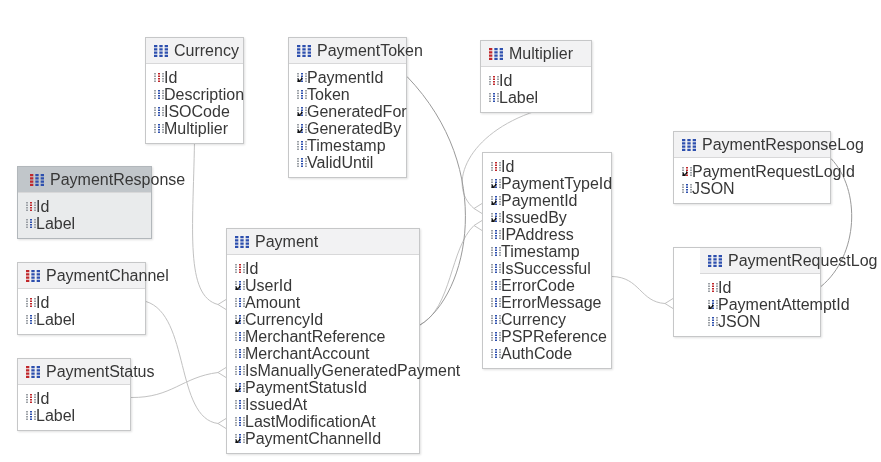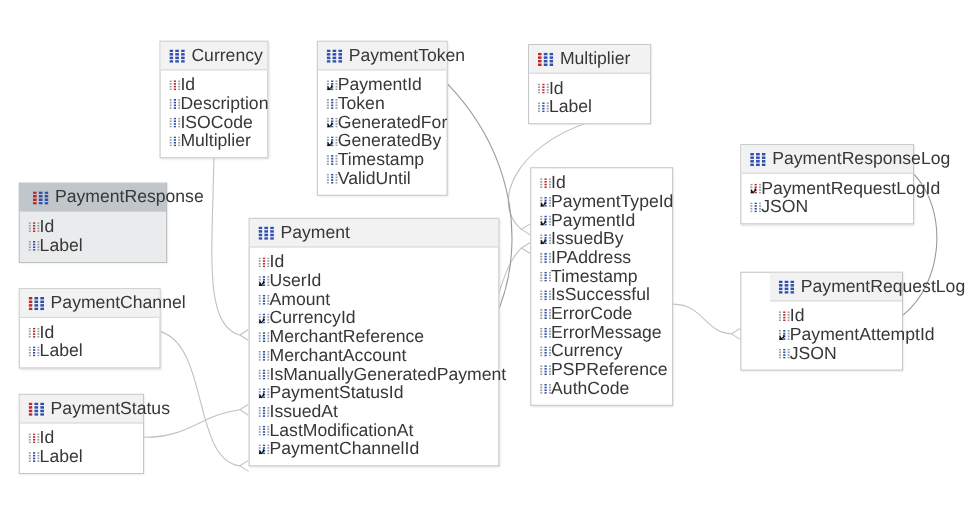--- a/index.html
+++ b/index.html
@@ -580,21 +580,21 @@
               <rect x="8.00" y="0.00" width="2.00" height="1.50" fill="#9ba0a5"></rect>
               <rect x="8.00" y="2.50" width="2.00" height="1.50" fill="#9ba0a5"></rect>
               <rect x="8.00" y="5.00" width="2.00" height="1.50" fill="#9ba0a5"></rect>
               <rect x="8.00" y="7.50" width="2.00" height="1.50" fill="#9ba0a5"></rect>
             </svg>
           </span>
     <span class="flabel">Label</span>
   </div>
       </div>
   </div>
-    <div class="tbl" style="left: 226px; top: 198px; width: 228px; text-align: right;">
+    <div class="tbl" style="left: 226px; top: 228px; width: 194px; text-align: right;">
     <div class="tbl-head">
       <span class="hicon">
           <svg width="14" height="12" viewBox="0 0 14 12" xmlns="http://www.w3.org/2000/svg">
             <rect x="0.00" y="0.00" width="3.33" height="2.25" fill="#2d4fae"></rect>
             <rect x="0.00" y="3.25" width="3.33" height="2.25" fill="#2d4fae"></rect>
             <rect x="0.00" y="6.50" width="3.33" height="2.25" fill="#2d4fae"></rect>
             <rect x="0.00" y="9.75" width="3.33" height="2.25" fill="#2d4fae"></rect>
             <rect x="5.33" y="0.00" width="3.33" height="2.25" fill="#2d4fae"></rect>
             <rect x="5.33" y="3.25" width="3.33" height="2.25" fill="#2d4fae"></rect>
             <rect x="5.33" y="6.50" width="3.33" height="2.25" fill="#2d4fae"></rect>

